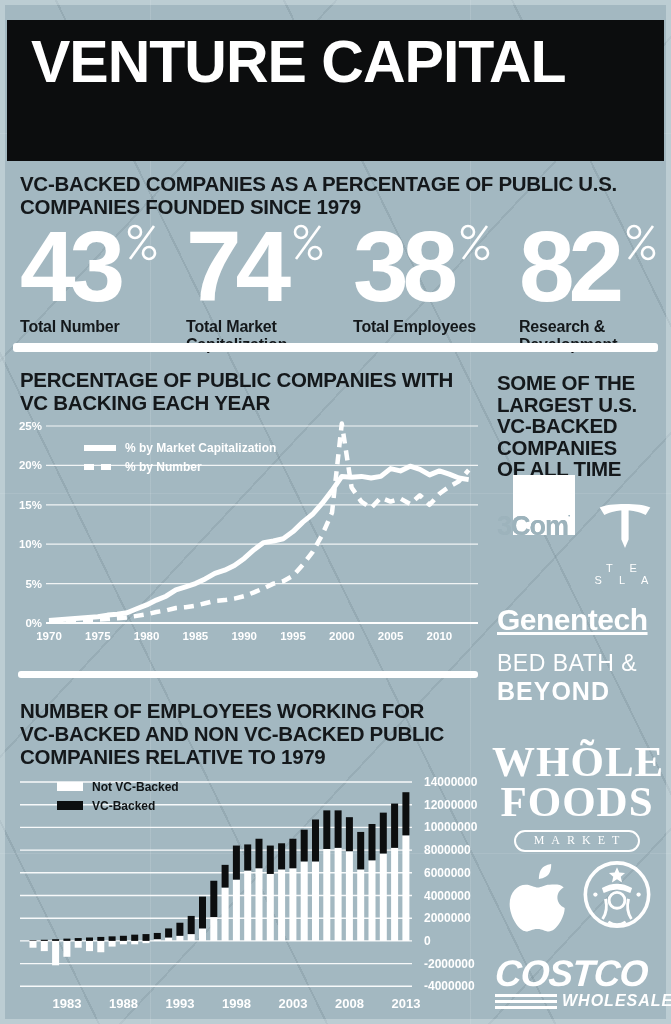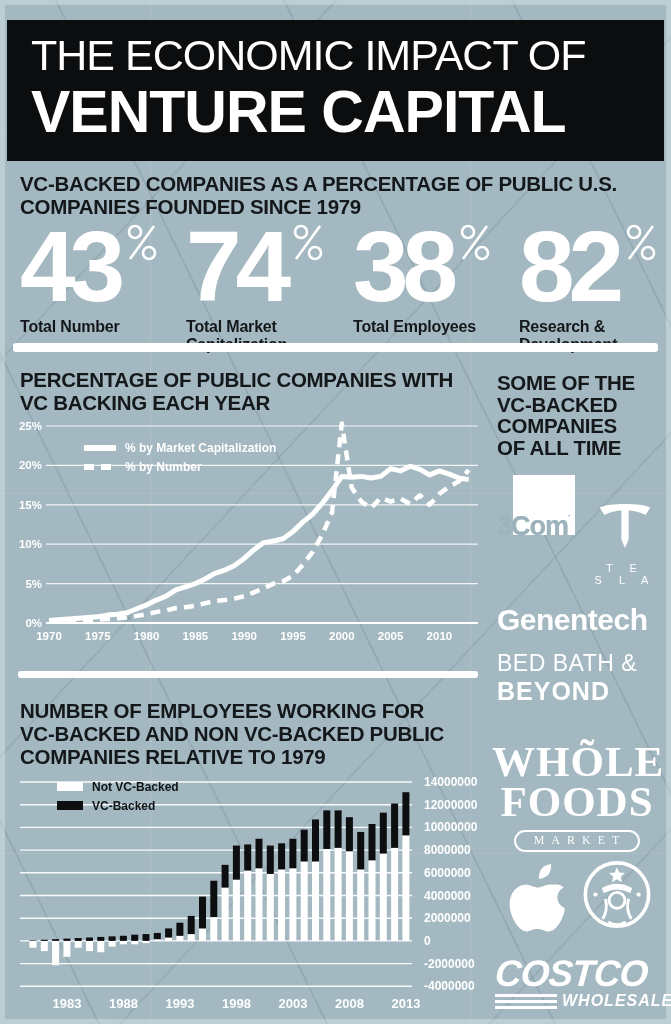--- a/index.html
+++ b/index.html
@@ -44,41 +44,40 @@
   .bar-legend{ color:#101416; }
   .swatch{ display:inline-block; margin-right:9px; }
 
   
   .sb-heading{ font-size:20.5px; line-height:21.5px; }
   .logo{ color:#fff; }
   .threecom-box{ position:absolute; left:16px; top:0; width:62px; height:60px; background:#fff; }
   .threecom-text{ position:absolute; left:0; top:36px; font-size:27px; font-weight:700; color:#9db3bc; letter-spacing:-1px;
     text-shadow:0 0 0 #9db3bc; }
   .tesla-letters{ font-size:11px; font-weight:400; letter-spacing:7px; color:#fff; margin-top:4px; }
-  .genentech{ font-size:30px; font-weight:700; letter-spacing:-.5px; }
+  .genentech{ font-size:30px; font-weight:700; letter-spacing:-.5px;text-decoration:underline; }
   .bbb1{ font-size:23px; font-weight:400; letter-spacing:.5px; }
   .bbb2{ font-size:25px; font-weight:700; letter-spacing:1px; }
   .wf{ font-family:Liberation Serif, serif; font-weight:700; text-align:center; }
   .wf-line{ font-size:43px; line-height:40px; letter-spacing:1px; }
   .wf-pill{ display:inline-block; border:2px solid #fff; border-radius:12px; padding:1px 12px 2px 18px;
     font-size:12px; letter-spacing:7px; margin-top:8px; font-weight:400;}
   .costco-word{ font-size:37px; font-weight:700; font-style:italic; letter-spacing:-1px; transform:skewX(-4deg); }
   .costco-row{ display:flex; align-items:center; margin-top:-4px; }
   .costco-lines div{ width:62px; height:3.5px; background:#fff; margin:2.5px 0; }
   .costco-wholesale{ font-size:16px; font-weight:700; font-style:italic; letter-spacing:1px; margin-left:5px; }
 
   svg text{ font-family:"Liberation Sans", sans-serif; }
 </style>
 </head>
 <body>
 
 <div class="poster">
 
   <div class="abs z header-black">
-    <div class="hdr1">THE ECONOMIC IMPACT OF</div>
     <div class="hdr2">VENTURE CAPITAL</div>
   </div>
 
   <div class="abs z sec-heading" style="left:20px; top:172px;">
     <div>VC-BACKED COMPANIES AS A PERCENTAGE OF PUBLIC U.S.</div>
     <div>COMPANIES FOUNDED SINCE 1979</div>
   </div>
 
   <div class="abs z stat" style="left:20px;">
     <div><span class="stat-num">43</span><span class="stat-pct"><svg width="30" height="37" viewBox="0 0 30 37">
@@ -168,20 +167,21 @@
     <div class="legend-row">
       <span class="swatch"><svg width="32" height="8">
             <line x1="0" y1="4" x2="32" y2="4" stroke="#fff" stroke-width="6" stroke-dasharray="10 7"></line>
           </svg></span>
       <span>% by Number</span>
     </div>
   </div>
 
   <div class="abs z sec-heading sb-heading" style="left:497px; top:372px;">
     <div>SOME OF THE</div>
+    <div>LARGEST U.S.</div>
     <div>VC-BACKED</div>
     <div>COMPANIES</div>
     <div>OF ALL TIME</div>
   </div>
 
   <div class="abs z logo" style="left:497px; top:475px; width:85px; height:72px;">
     <div class="threecom-box"></div>
     <div class="threecom-text"><span>3Com</span><span style="font-size:9px; vertical-align:top;">·</span></div>
   </div>
 

